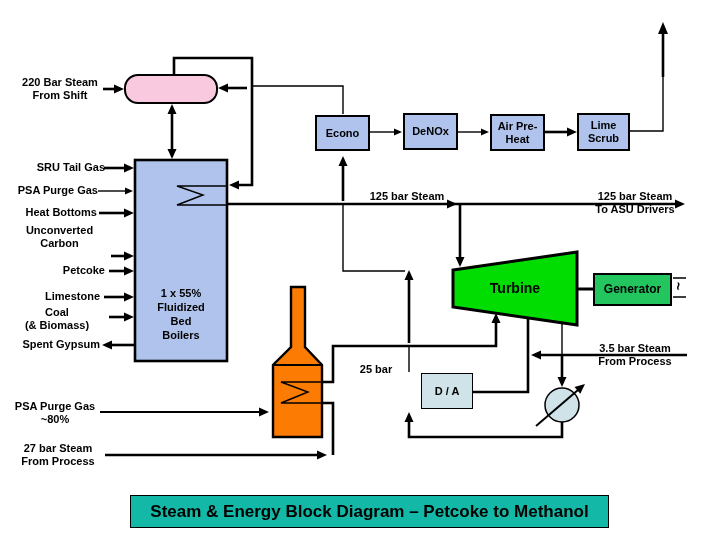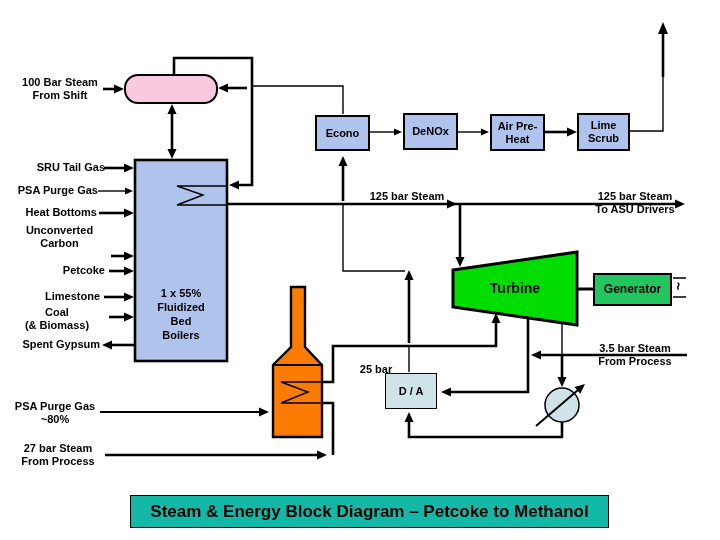--- a/index.html
+++ b/index.html
@@ -11,21 +11,21 @@
   .thin{stroke:#000;stroke-width:1.4;fill:none;}
   .shaft{stroke:#000;stroke-width:3;fill:none;}
   .ah{fill:#000;stroke:none;}
   .lbl{position:absolute;font-weight:bold;font-size:11px;line-height:13px;color:#000;
        white-space:pre-line;}
   .c{text-align:center;} .r{text-align:right;}
   .box{position:absolute;background:#afc3ec;border:2px solid #000;display:flex;
        align-items:center;justify-content:center;text-align:center;font-weight:bold;
        font-size:11px;line-height:13px;white-space:pre-line;}
   .greenbox{background:#22c55e;border:2.5px solid #000;font-size:12px;}
-  .cyanbox{background:#cfe3e9;border:1.5px solid #000;}
+  .cyanbox{background:#cfe3e9;border:1.5px solid #000;margin-left:36px;}
   .titlebox{position:absolute;left:130px;top:495px;width:477px;height:31px;
        border:1.5px solid #000;background:#14b8a6;display:flex;align-items:center;
        justify-content:center;font-weight:bold;font-size:17px;}
   .ac{position:absolute;left:674px;top:278px;font-weight:bold;font-size:14px;
       transform:rotate(90deg);}
 </style>
 </head>
 <body>
 
 <div class="canvas">
@@ -137,21 +137,21 @@
 
 <div class="box" style="left:315px;top:115px;width:51px;height:32px;">Econo</div>
 <div class="box" style="left:403px;top:113px;width:51px;height:33px;">DeNOx</div>
 <div class="box" style="left:490px;top:114px;width:51px;height:33px;">Air Pre-
 Heat</div>
 <div class="box" style="left:577px;top:113px;width:49px;height:34px;">Lime
 Scrub</div>
 <div class="box greenbox" style="left:593px;top:273px;width:75px;height:29px;">Generator</div>
 <div class="box cyanbox" style="left:385px;top:373px;width:50px;height:34px;">D / A</div>
 
-<div class="lbl c" style="left:10px;top:76px;width:100px;">100 Bar Steam
+<div class="lbl c" style="left:10px;top:76px;width:100px;">220 Bar Steam
 From Shift</div>
 <div class="lbl r" style="left:10px;top:161px;width:95px;">SRU Tail Gas</div>
 <div class="lbl r" style="left:3px;top:184px;width:95px;">PSA Purge Gas</div>
 <div class="lbl r" style="left:2px;top:206px;width:95px;">Heat Bottoms</div>
 <div class="lbl c" style="left:12px;top:224px;width:95px;">Unconverted
 Carbon</div>
 <div class="lbl r" style="left:10px;top:264px;width:95px;">Petcoke</div>
 <div class="lbl r" style="left:10px;top:290px;width:90px;">Limestone</div>
 <div class="lbl c" style="left:8px;top:306px;width:98px;">Coal
 (&amp; Biomass)</div>

